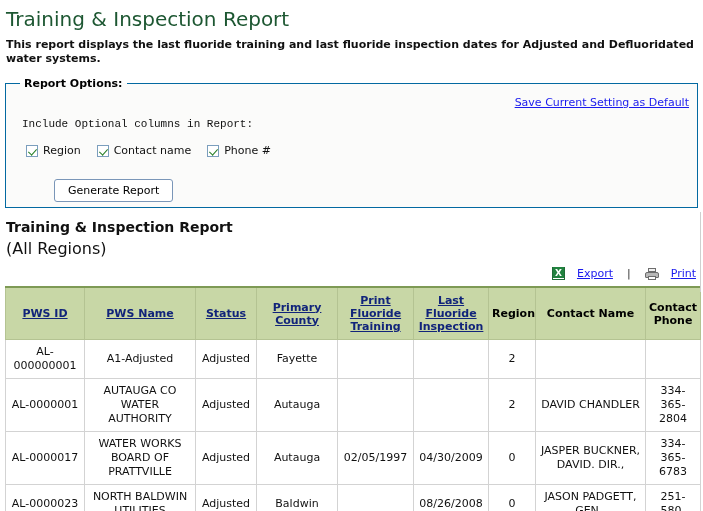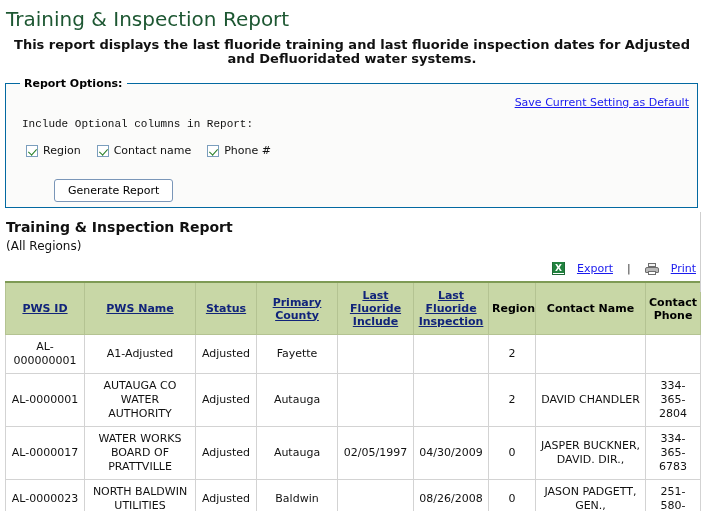--- a/index.html
+++ b/index.html
@@ -21,26 +21,25 @@
     font-size: 20px;
     font-weight: normal;
     color: #1d5732;
     margin: 6px 0 0 2px;
     letter-spacing: 0px;
     line-height: 26px;
   }
 
   .intro {
     margin: 6px 2px 0 2px;
-    font-size: 13px;
+    font-size: 11px;
     font-weight: bold;
     color: #111;
     line-height: 14px;
     width: 692px;
-    text-align: center;
   }
 
   
   fieldset.report-options {
     margin: 11px 1px 0 1px;
     border: 1px solid #0369a1;
     border-radius: 0;
     padding: 4px 8px 10px 8px;
     background: #fbfbfa;
     position: relative;
@@ -112,21 +111,21 @@
   }
 
   
   .report-title {
     font-size: 14px;
     font-weight: bold;
     color: #111;
     margin: 11px 0 0 2px;
   }
   .report-sub {
-    font-size: 12px;
+    font-size: 16px;
     color: #111;
     margin: 4px 8px 0 2px;
   }
   .tools-row {
     margin: 9px 2px 0 0;
     text-align: right;
     display: flex;
     justify-content: flex-end;
     align-items: center;
     gap: 12px;
@@ -304,21 +303,21 @@
         <col class="c-region">
         <col class="c-contact">
         <col class="c-phone">
     </colgroup>
     <thead>
       <tr>
         <th><a>PWS ID</a></th>
         <th><a>PWS Name</a></th>
         <th><a>Status</a></th>
         <th><a>Primary County</a></th>
-        <th><a>Last Fluoride Include</a></th>
+        <th><a>Print Fluoride Training</a></th>
         <th><a>Last Fluoride Inspection</a></th>
         <th>Region</th>
         <th>Contact Name</th>
         <th>Contact Phone</th>
       </tr>
     </thead>
     <tbody>
       <tr>
         <td class="col-id">AL-000000001</td>
         <td>A1-Adjusted</td>

